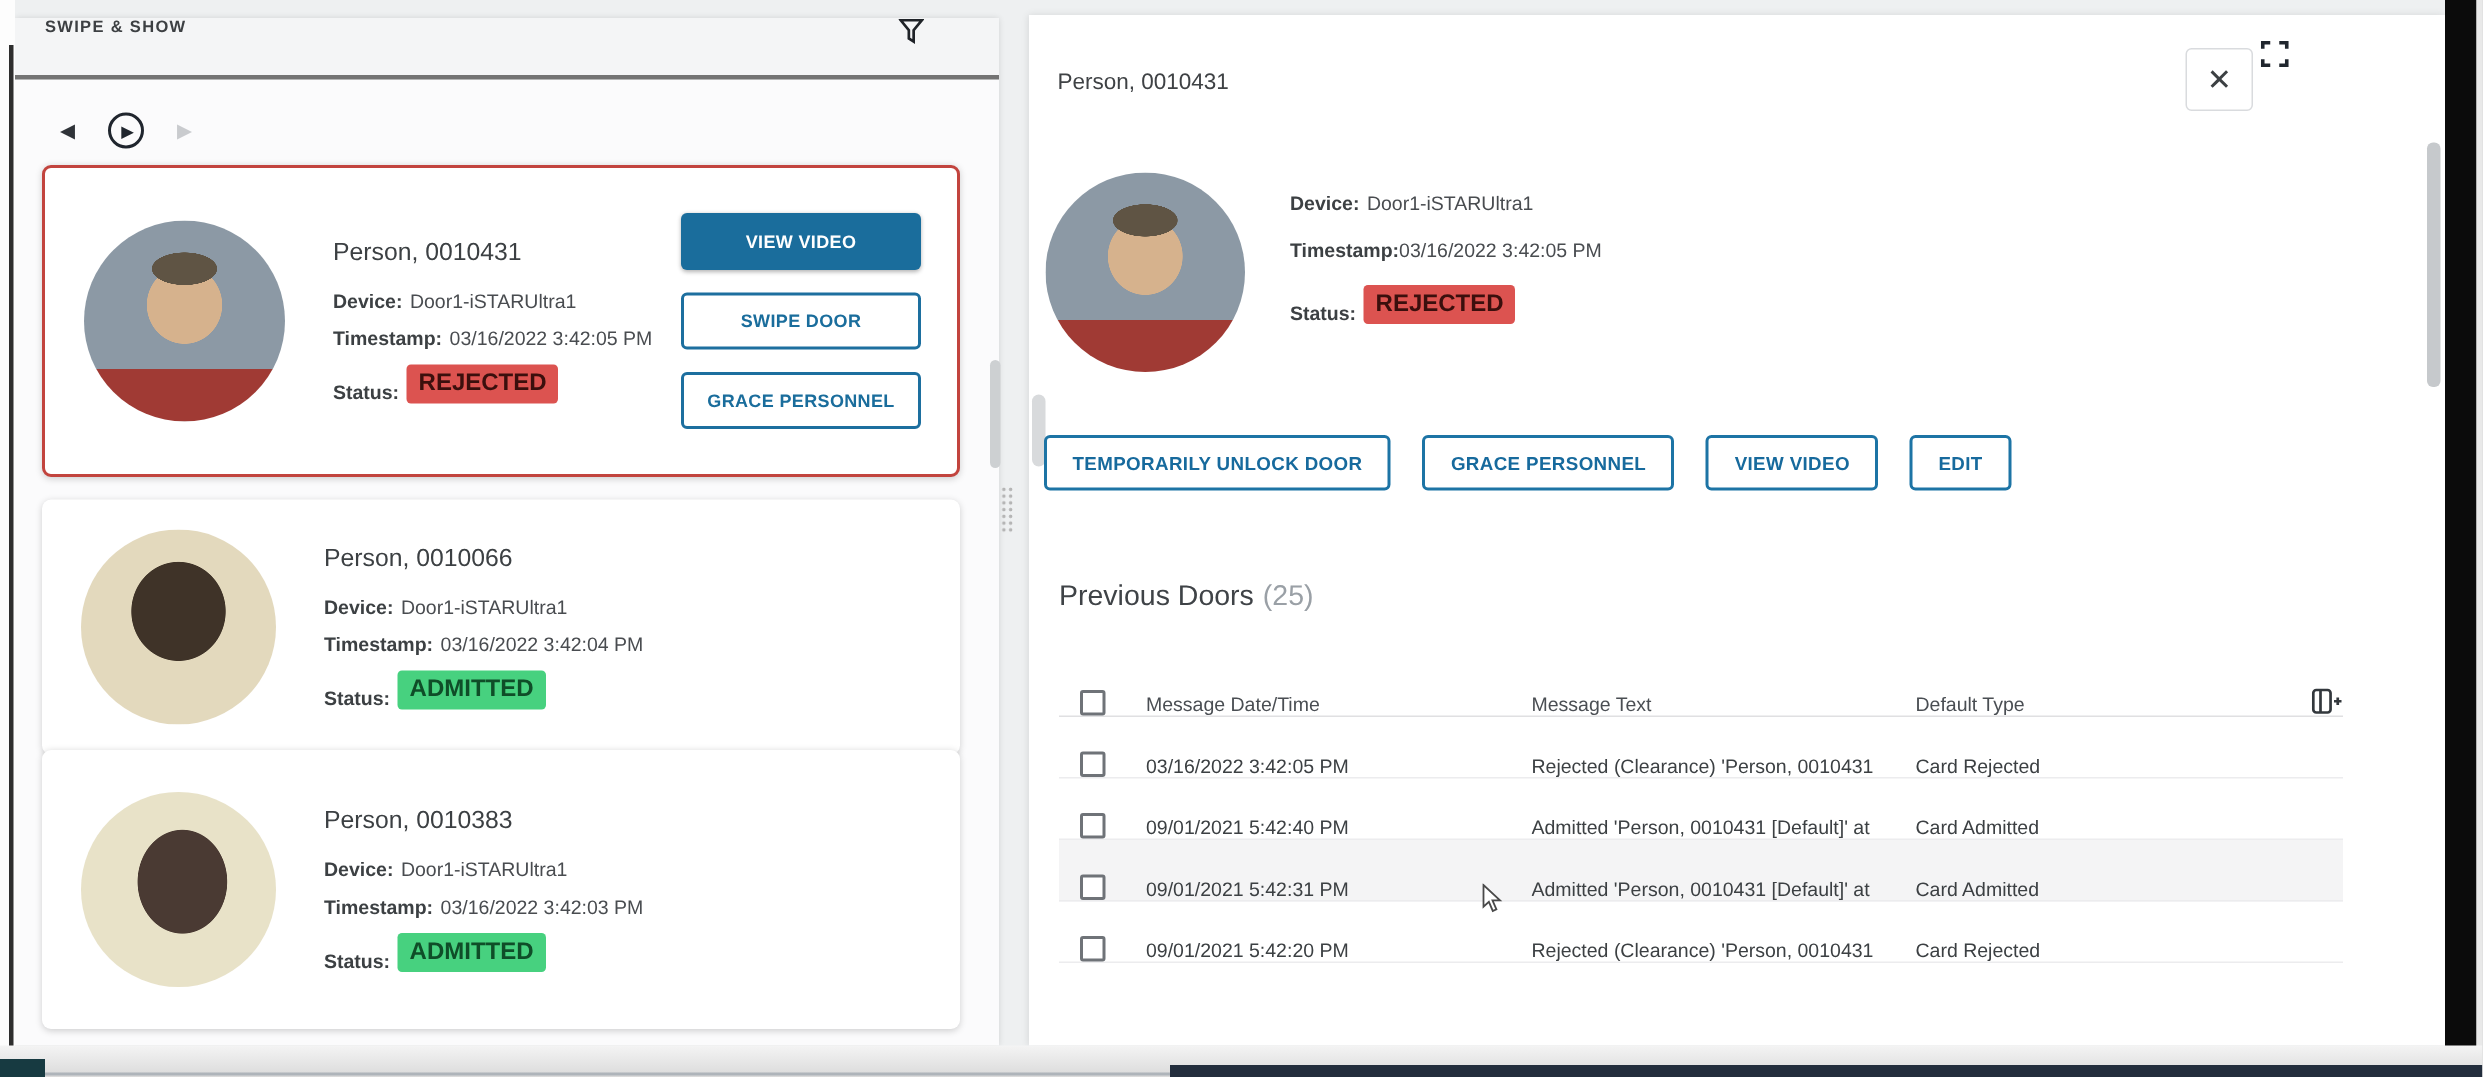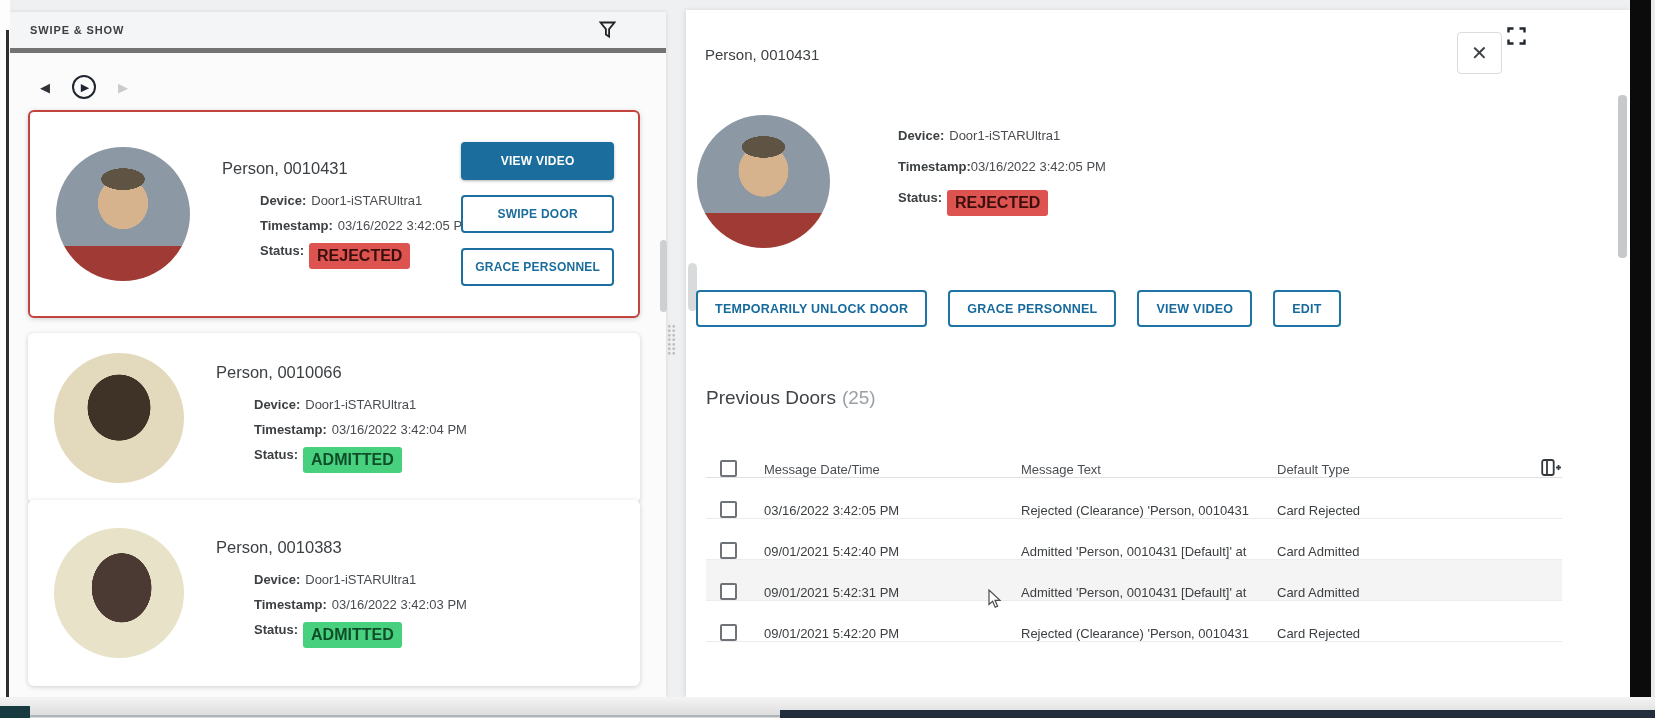--- a/index.html
+++ b/index.html
@@ -14,22 +14,22 @@
   .chrome-right-sliver { position:absolute; left:1651px; top:0; width:4px; height:718px; background:#e9e9e9; }
   .bottom-strip { position:absolute; left:0; top:697px; width:1655px; height:21px;
                   background:linear-gradient(#f4f4f4,#dadada); z-index:40; }
   .bottom-teal { position:absolute; left:0; top:706px; width:30px; height:12px; background:#173a41; z-index:41; }
   .bottom-navy { position:absolute; left:780px; top:710px; width:875px; height:8px; background:#232e3d; z-index:41; }
   .bottom-line { position:absolute; left:30px; top:715px; width:750px; height:2px; background:#aeb4ba; z-index:41; }
 
   
   .left-panel { position:absolute; left:10px; top:12px; width:656px; height:685px;
                 background:#fbfbfc; box-shadow:0 0 4px rgba(0,0,0,.12); }
-  .lp-header { height:41px; background:#f4f5f6; border-bottom:5px solid #737373;
-               display:flex; align-items:center; padding:0 50px 0 20px; }
+  .lp-header { height:41px; background:#f4f5f6; border-bottom:3px solid #737373;
+               display:flex; align-items:flex-start; padding:0 50px 0 20px; }
   .lp-title { font-size:11px; font-weight:bold; letter-spacing:.08em; color:#3d4043; }
   .lp-filter { margin-left:auto; cursor:pointer; display:flex; }
   .lp-controls { display:flex; align-items:center; margin:20px 0 0 30px; height:28px; }
   .ctl-prev { color:#2f3338; font-size:13px; cursor:pointer; }
   .ctl-play { width:24px; height:24px; border:2px solid #20262e; border-radius:50%; margin:0 22px;
               display:flex; align-items:center; justify-content:center; cursor:pointer; }
   .ctl-play span { color:#20262e; font-size:11px; margin-left:2px; }
   .ctl-next { color:#c9cbce; font-size:13px; cursor:pointer; }
 
   .card { position:absolute; left:18px; width:612px; background:#fff; border-radius:6px;
@@ -56,21 +56,21 @@
       #e3d9bd;
   }
   .av-woman2 {
     background:
       radial-gradient(ellipse 38% 44% at 52% 46%, #4a3a33 60%, transparent 61%),
       radial-gradient(ellipse 20% 23% at 52% 50%, #8f6e63 64%, transparent 65%),
       #e8e2c8;
   }
   .card-info { margin-left:32px; min-width:225px; }
   .card-name { font-size:16.5px; color:#3c4043; font-weight:500; margin-bottom:15px; }
-  .info-row { font-size:13px; color:#494c50; margin-bottom:10px; display:flex; align-items:flex-start; white-space:nowrap;margin-left:38px; }
+  .info-row { font-size:13px; color:#494c50; margin-bottom:10px; display:flex; align-items:flex-end; white-space:nowrap; }
   .info-row:last-child { margin-bottom:0; }
   .lbl { font-weight:bold; color:#3c4043; margin-right:5px; }
   .badge { display:inline-block; font-size:16px; font-weight:bold; padding:4px 8px; border-radius:3px; }
   .badge-red { background:#dc5350; color:#3b0f0d; }
   .badge-green { background:#47d17f; color:#0f4d28; }
 
   .card-buttons { margin-left:auto; display:flex; flex-direction:column; width:160px; }
   .btn { height:38px; border-radius:4px; font-size:12px; font-weight:bold; letter-spacing:.02em;
          display:flex; align-items:center; justify-content:center; cursor:pointer; }
   .btn-solid { background:#1a6d9c; color:#fff; box-shadow:0 1px 3px rgba(0,0,0,.3); }

